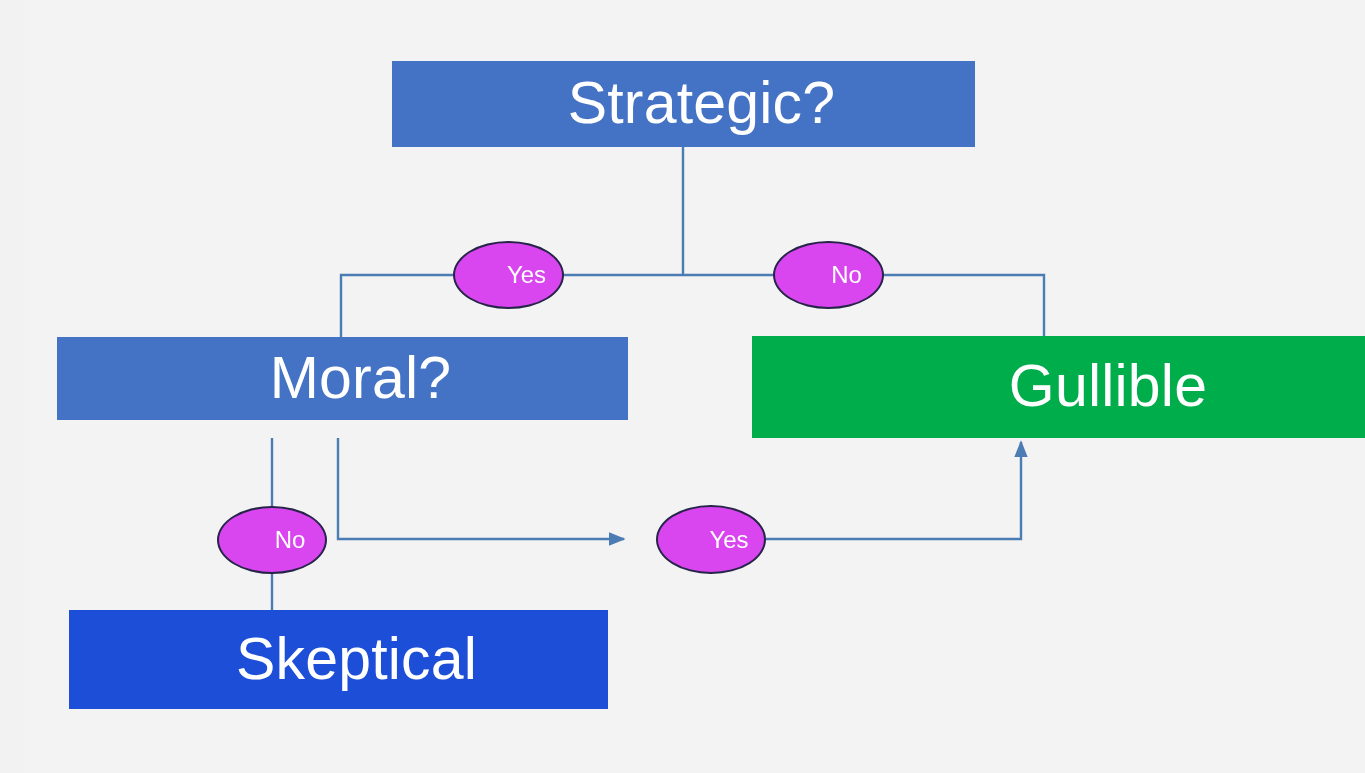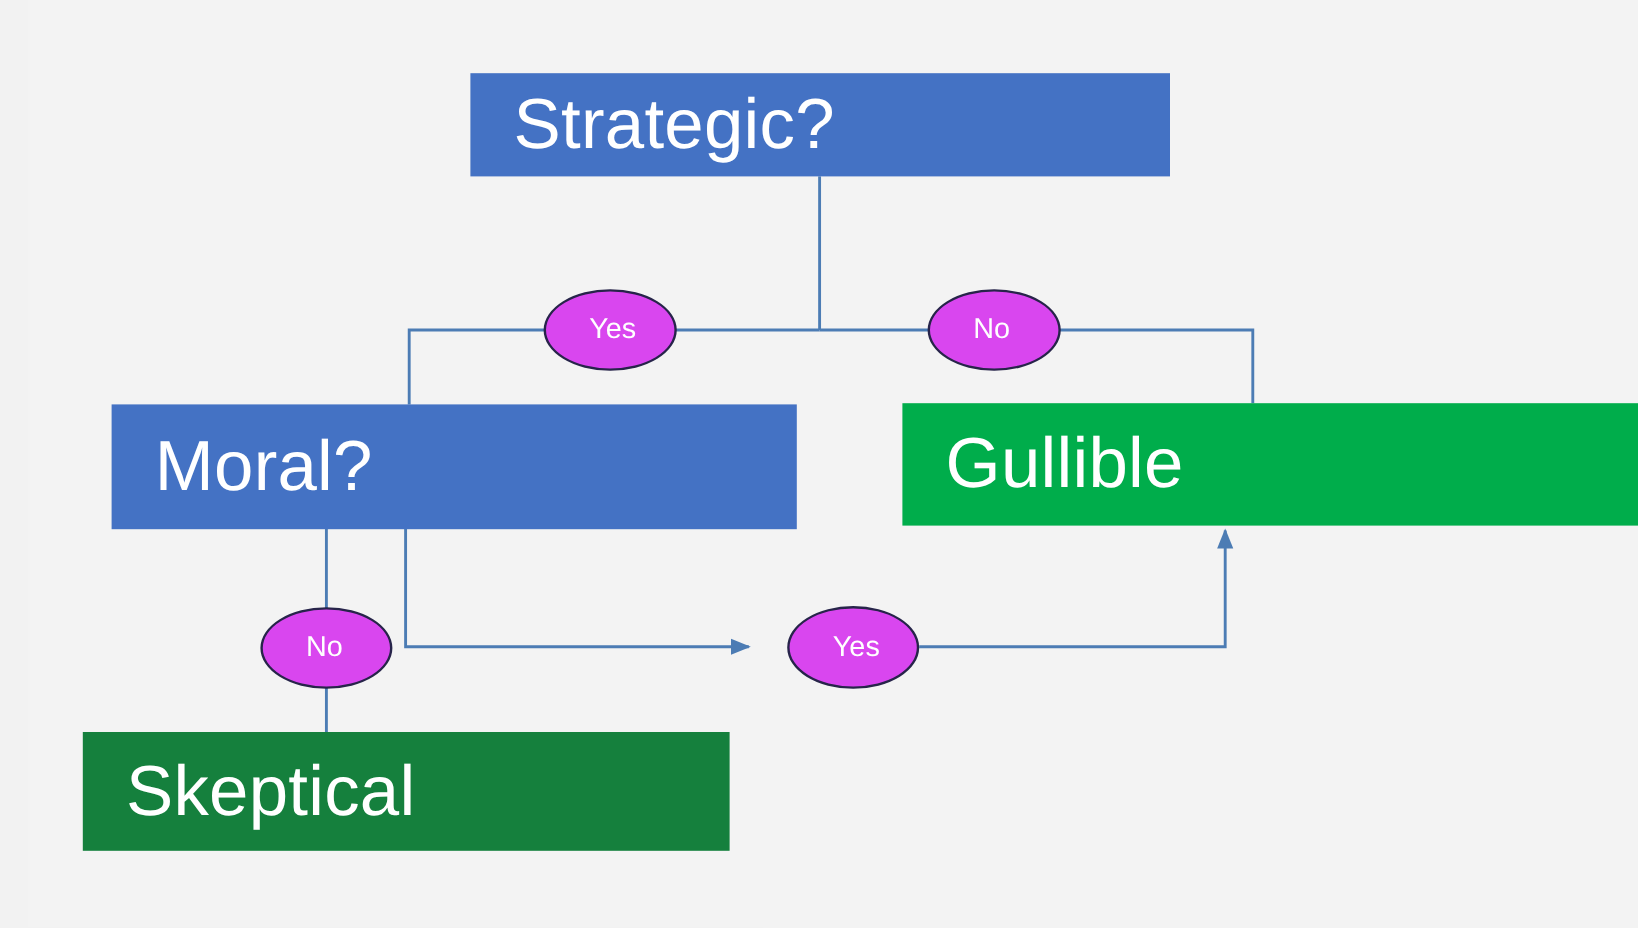--- a/index.html
+++ b/index.html
@@ -29,21 +29,21 @@
     position: absolute;
     left: 0;
     top: 0;
     width: 1365px;
     height: 773px;
   }
   .node {
     position: absolute;
     display: flex;
     align-items: center;
-    justify-content: flex-start;
+    justify-content: center;
     color: #ffffff;
     text-align: center;
     box-sizing: border-box;
     line-height: 1.05;
     padding-left: 36px;
   }
   .node-rect {
     font-size: 59px;
     font-weight: 400;
     letter-spacing: 0.2px;
@@ -51,24 +51,24 @@
   .node-ellipse {
     border-radius: 50%;
     font-size: 24px;
     font-weight: 400;
     border: 2px solid #27244a;
     background: #d946ef;
     box-shadow: inset 0 0 0 0 rgba(0,0,0,0);
   }
   .blue   { background: #4472c4; }
   .green  { background: #00ad4b; }
-  .red    { background: #15803d; }
+  .red    { background: #1d4ed8; }
 
   #n-strategic { left: 392px; top: 61px;  width: 583px; height: 86px; }
-  #n-moral     { left: 57px;  top: 337px; width: 571px; height: 104px; margin-left: 36px; }
+  #n-moral     { left: 57px;  top: 337px; width: 571px; height: 83px; }
   #n-gullible  { left: 752px; top: 336px; width: 676px; height: 102px; }
   #n-skeptical { left: 69px;  top: 610px; width: 539px; height: 99px; }
 
   #e-yes-top { left: 453px; top: 241px; width: 111px; height: 68px; }
   #e-no-top  { left: 773px; top: 241px; width: 111px; height: 68px; }
   #e-no-bot  { left: 217px; top: 506px; width: 110px; height: 68px; }
   #e-yes-bot { left: 656px; top: 505px; width: 110px; height: 69px; }
 </style>
 </head>
 <body>

